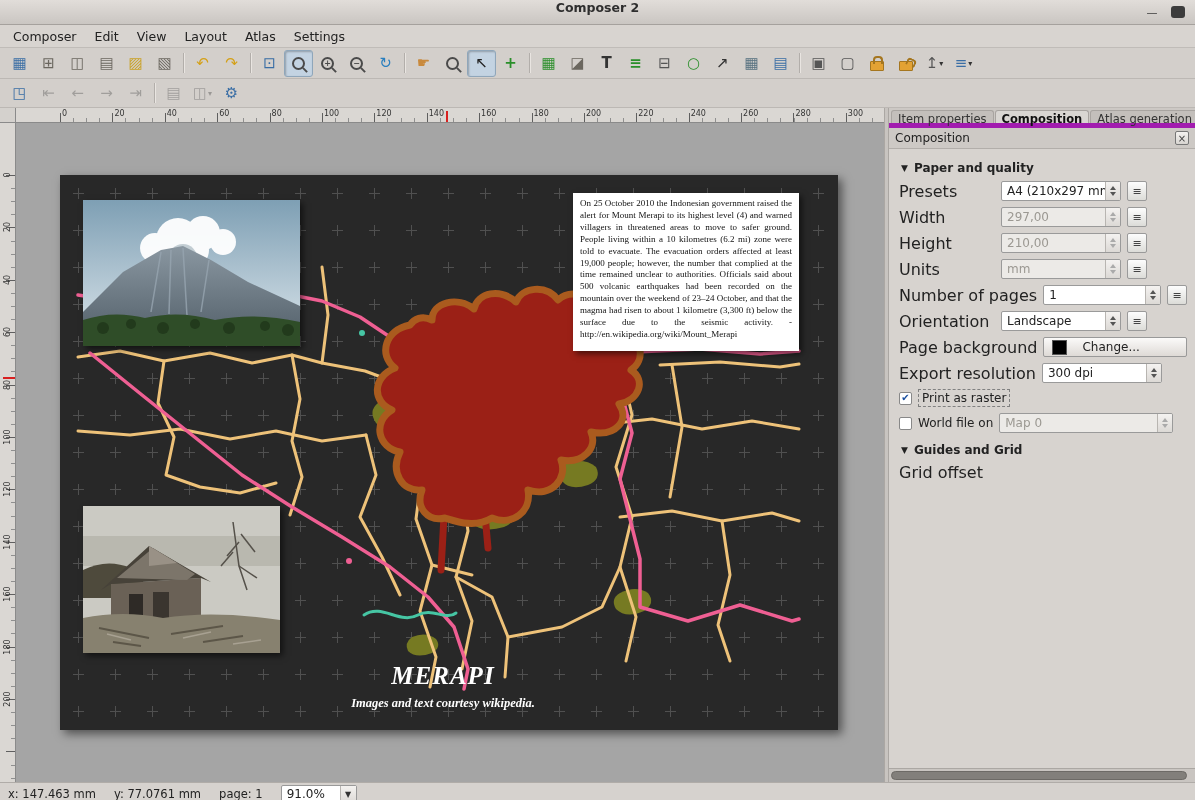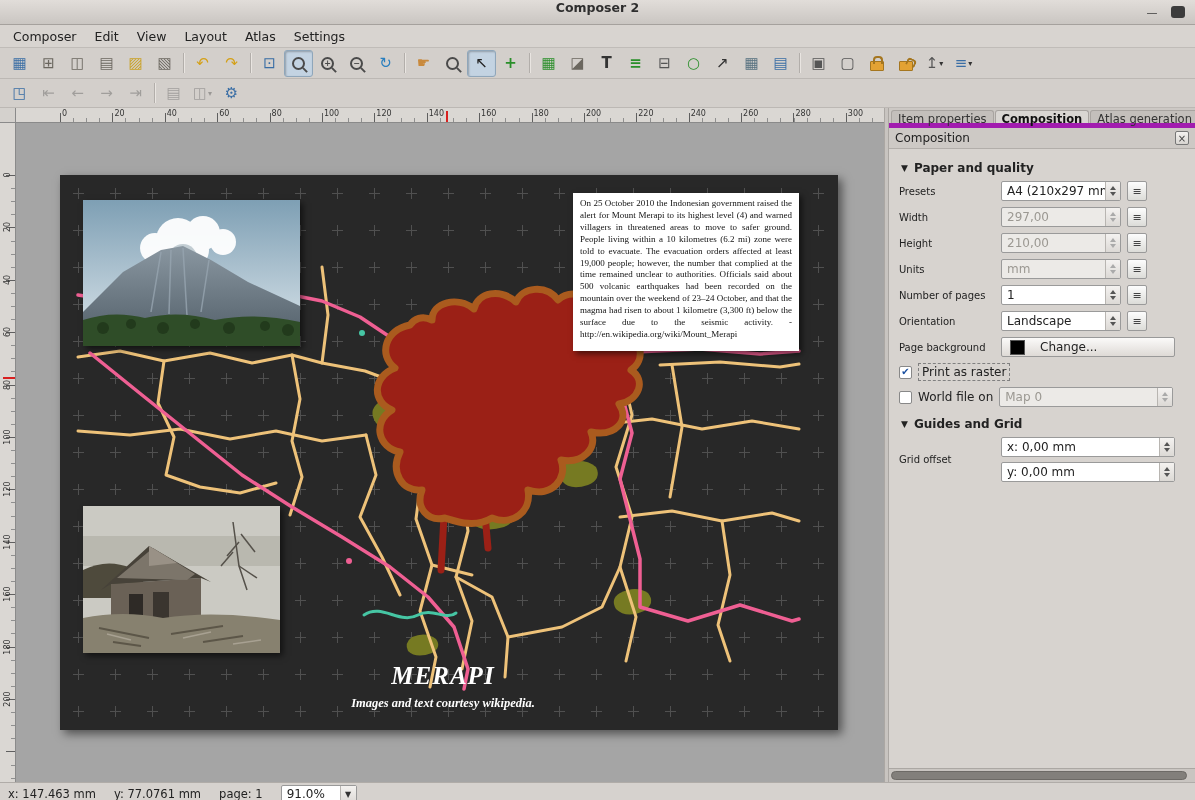--- a/index.html
+++ b/index.html
@@ -87,21 +87,21 @@
   .tab.active{background:#d9d6d2;font-weight:bold;color:#111}
   .dock-title{height:20px;background:#cdc9c5;border-bottom:1px solid #b2aeaa;display:flex;align-items:center;
               padding:0 6px;font-size:12px}
   .dock-title span:first-child{flex:1}
   .dock-close{width:12px;height:12px;border:1px solid #777;border-radius:2px;display:flex;align-items:center;
               justify-content:center;font-size:10px;color:#444;background:linear-gradient(#f4f2f0,#d8d5d1)}
   .dock-body{flex:1;overflow:hidden;position:relative;padding:2px 8px 0 10px}
   .section{display:flex;align-items:center;gap:6px;margin:10px 0 2px 2px;font-weight:bold}
   .sec-arrow{font-size:9px;color:#222}
   .prow{display:flex;align-items:center;margin-top:6px;gap:6px}
-  .plabel{flex:0 0 96px;font-size:10px;white-space:nowrap}
+  .plabel{flex:0 0 96px;font-size:16px;white-space:nowrap}
   .plabel.dim,.dim{color:#8c8984}
   .ctrl{display:flex;align-items:center;height:20px;background:#fff;border:1px solid #9a9a9a;border-radius:2px;
         width:120px;box-sizing:border-box;overflow:hidden}
   .ctrl.wide{width:174px}
   .ctrl .value{flex:1;padding:0 5px;font-size:12px;white-space:nowrap;overflow:hidden}
   .ctrl.disabled{background:#eceae7}
   .ctrl.disabled .value{color:#9b9892}
   .spin{display:flex;flex-direction:column;justify-content:center;align-items:center;gap:2px;width:14px;
         align-self:stretch;border-left:1px solid #b8b5b1;background:linear-gradient(#f4f2f0,#dcd9d5)}
   .spin .up{width:0;height:0;border-left:3px solid transparent;border-right:3px solid transparent;border-bottom:4px solid #555}
@@ -552,20 +552,30 @@
       </div>
 
       <div class="prow">
         <span class="plabel">Page background</span>
         <div class="pushbtn">
           <span class="swatch"></span>
           <span>Change...</span>
         </div>
       </div>
 
+      <div class="prow">
+        <span class="plabel">Export resolution</span>
+        <div class="ctrl">
+          <span class="value">300 dpi</span>
+          <span class="spin">
+              <i class="up"></i>
+              <i class="dn"></i>
+            </span>
+        </div>
+      </div>
 
       <div class="prow">
         <span class="chk">✔</span>
         <span class="chklabel focusring">Print as raster</span>
       </div>
 
       <div class="prow">
         <span class="chk"></span>
         <span class="chklabel w76">World file on</span>
         <div class="ctrl wide disabled">
@@ -578,36 +588,20 @@
       </div>
 
       <div class="section">
         <span class="sec-arrow">▼</span>
         <span>Guides and Grid</span>
       </div>
 
 
       <div class="prow">
         <span class="plabel">Grid offset</span>
-        <div class="stack">
-          <div class="ctrl wide">
-            <span class="value">x: 0,00 mm</span>
-            <span class="spin">
-                <i class="up"></i>
-                <i class="dn"></i>
-              </span>
-          </div>
-          <div class="ctrl wide">
-            <span class="value">y: 0,00 mm</span>
-            <span class="spin">
-                <i class="up"></i>
-                <i class="dn"></i>
-              </span>
-          </div>
-        </div>
       </div>
 
 
     </div>
     <div class="dock-scroll">
       <div class="dock-thumb"></div>
     </div>
   </div>
 </div>
 

